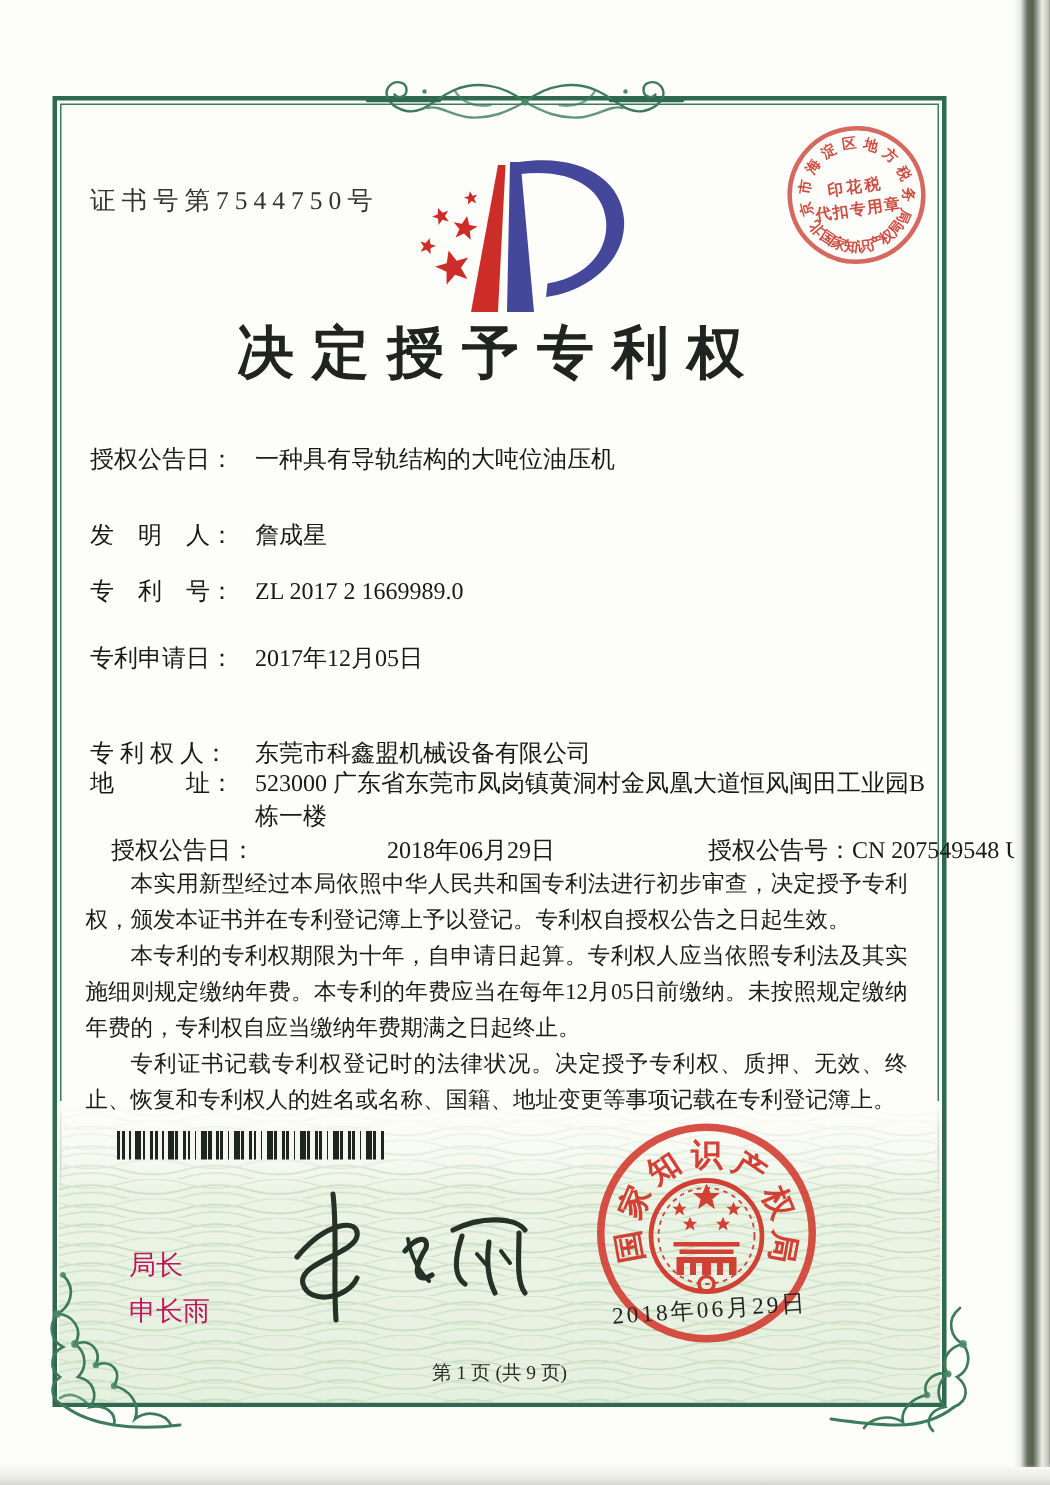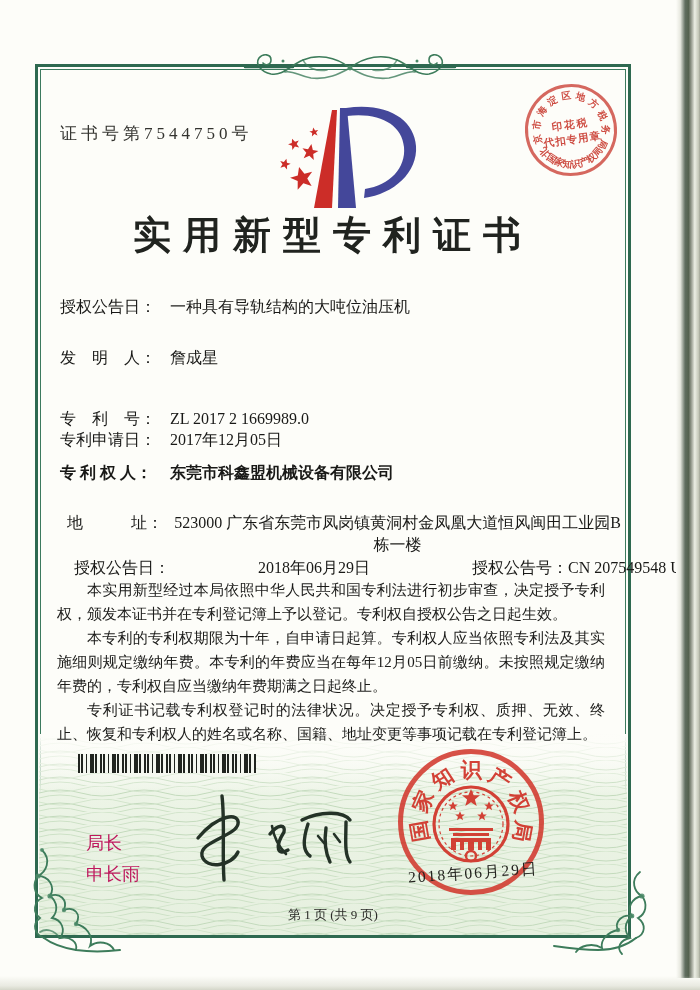--- a/index.html
+++ b/index.html
@@ -40,22 +40,22 @@
   }
   .logo{position:absolute;left:268px;top:102px;width:166px;height:112px;}
   .doc-title{
     position:absolute;left:0;top:210px;width:666px;text-align:center;
     font-size:38px;font-weight:bold;letter-spacing:12px;color:#20231f;
   }
   .fields{position:absolute;left:60px;top:0;width:560px;}
   .field-row{position:absolute;display:flex;font-size:16px;line-height:22px;color:#191917;}
   .field-label{width:110px;flex:0 0 110px;white-space:nowrap;}
   .field-value{width:455px;}
-  .row-nm{top:296px;} .row-inv{top:347px;} .row-pn{top:408px;}
-  .row-ad{top:429px;} .row-pa{top:462px;font-weight:bold;} .row-addr{top:512px;text-align:center;} .row-gd{top:557px;text-align:right;}
+  .row-nm{top:296px;} .row-inv{top:347px;} .row-pn{top:384px;}
+  .row-ad{top:429px;} .row-pa{top:492px;} .row-addr{top:512px;} .row-gd{top:557px;text-align:right;}
   .grant-group{display:flex;margin-left:102px;white-space:nowrap;}
   .paragraphs{
     position:absolute;left:57px;top:578px;width:548px;
     font-size:15px;line-height:24px;color:#1b1b19;text-align:justify;
   }
   .paragraphs p{margin:0;text-indent:2em;}
   .barcode{
     position:absolute;left:78px;top:754px;width:178px;height:19px;
     background:repeating-linear-gradient(90deg,
       #20241f 0 2px,#f4f7f0 2px 3px,#20241f 3px 5px,#f4f7f0 5px 8px,
@@ -180,21 +180,21 @@
     <polygon fill="#cc2d28" points="64,8 69,8 64,106 46,106"></polygon>
     <g fill="#cc2d28">
       <path transform="translate(34,76) scale(1.9) rotate(-15)" d="M0,-6 L1.8,-1.8 6,-1.8 2.6,1 3.8,5.4 0,2.8 -3.8,5.4 -2.6,1 -6,-1.8 -1.8,-1.8 Z"></path>
       <path transform="translate(42,50) scale(1.35) rotate(10)" d="M0,-6 L1.8,-1.8 6,-1.8 2.6,1 3.8,5.4 0,2.8 -3.8,5.4 -2.6,1 -6,-1.8 -1.8,-1.8 Z"></path>
       <path transform="translate(26,42) scale(0.95) rotate(-20)" d="M0,-6 L1.8,-1.8 6,-1.8 2.6,1 3.8,5.4 0,2.8 -3.8,5.4 -2.6,1 -6,-1.8 -1.8,-1.8 Z"></path>
       <path transform="translate(17,62) scale(0.9) rotate(15)" d="M0,-6 L1.8,-1.8 6,-1.8 2.6,1 3.8,5.4 0,2.8 -3.8,5.4 -2.6,1 -6,-1.8 -1.8,-1.8 Z"></path>
       <path transform="translate(46,30) scale(0.75) rotate(-10)" d="M0,-6 L1.8,-1.8 6,-1.8 2.6,1 3.8,5.4 0,2.8 -3.8,5.4 -2.6,1 -6,-1.8 -1.8,-1.8 Z"></path>
     </g>
   </svg>
 
-  <div class="doc-title">实用新型专利证书</div>
+  <div class="doc-title">决定授予专利权</div>
 
   <div class="fields">
     <div class="field-row row-nm">
       <div class="field-label">授权公告日：</div>
       <div class="field-value">一种具有导轨结构的大吨位油压机</div>
     </div>
     <div class="field-row row-inv">
       <div class="field-label">发　明　人：</div>
       <div class="field-value">詹成星</div>
     </div>

